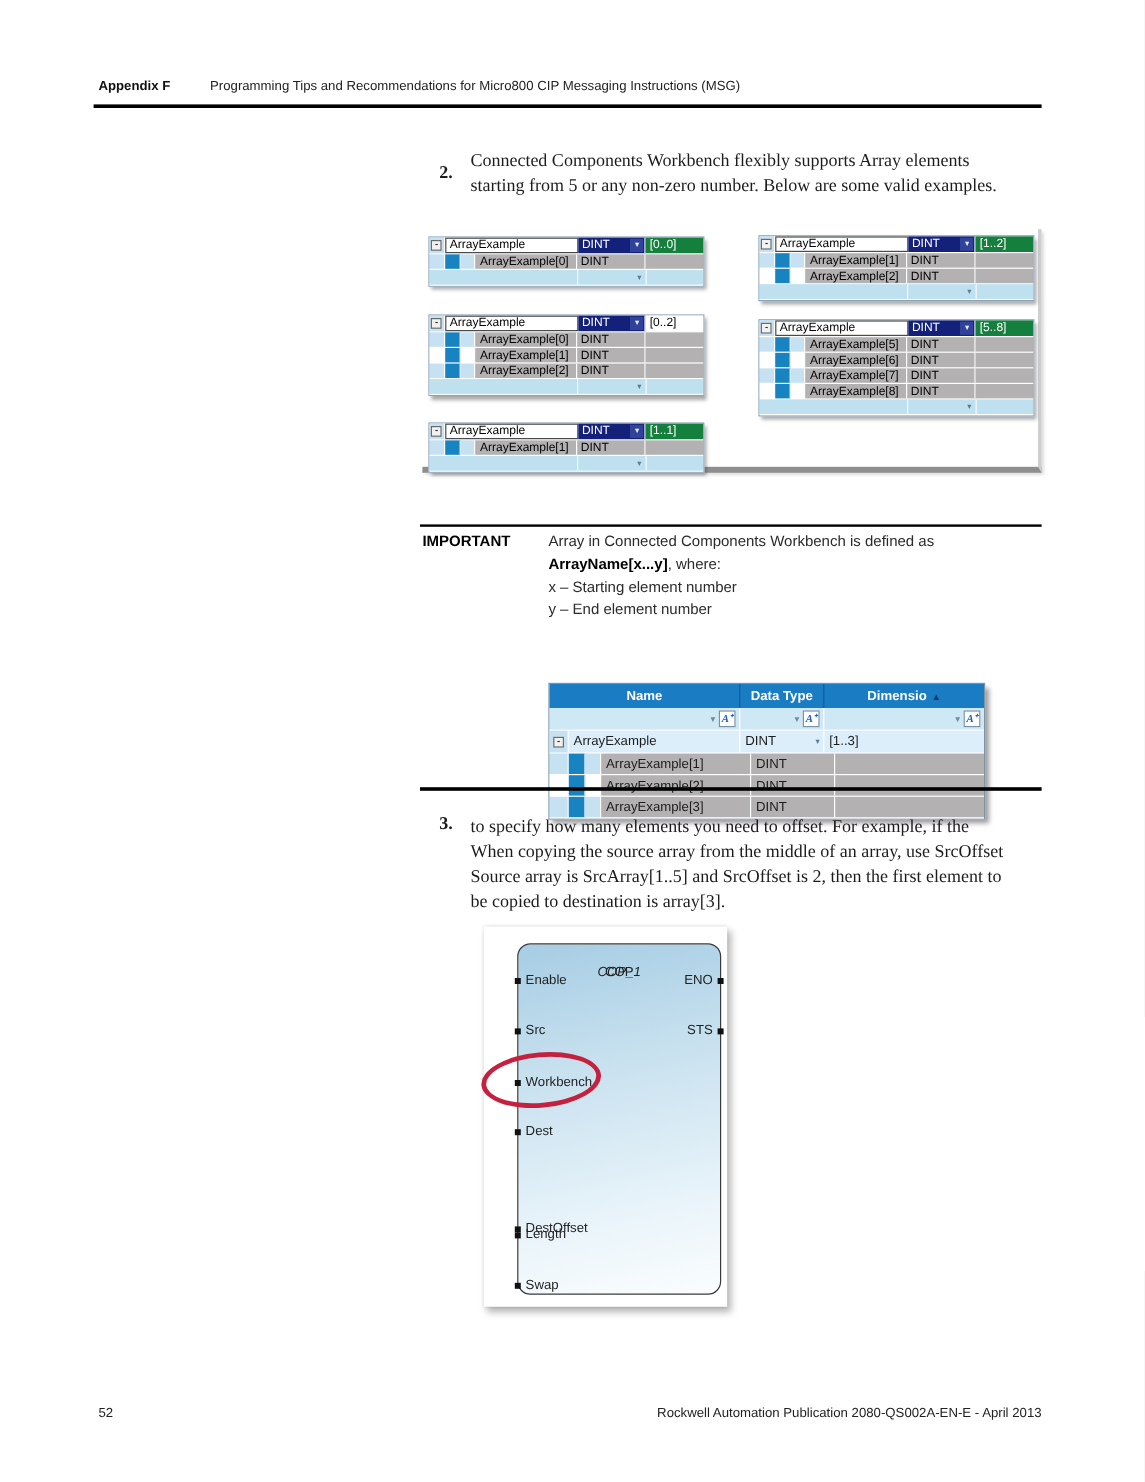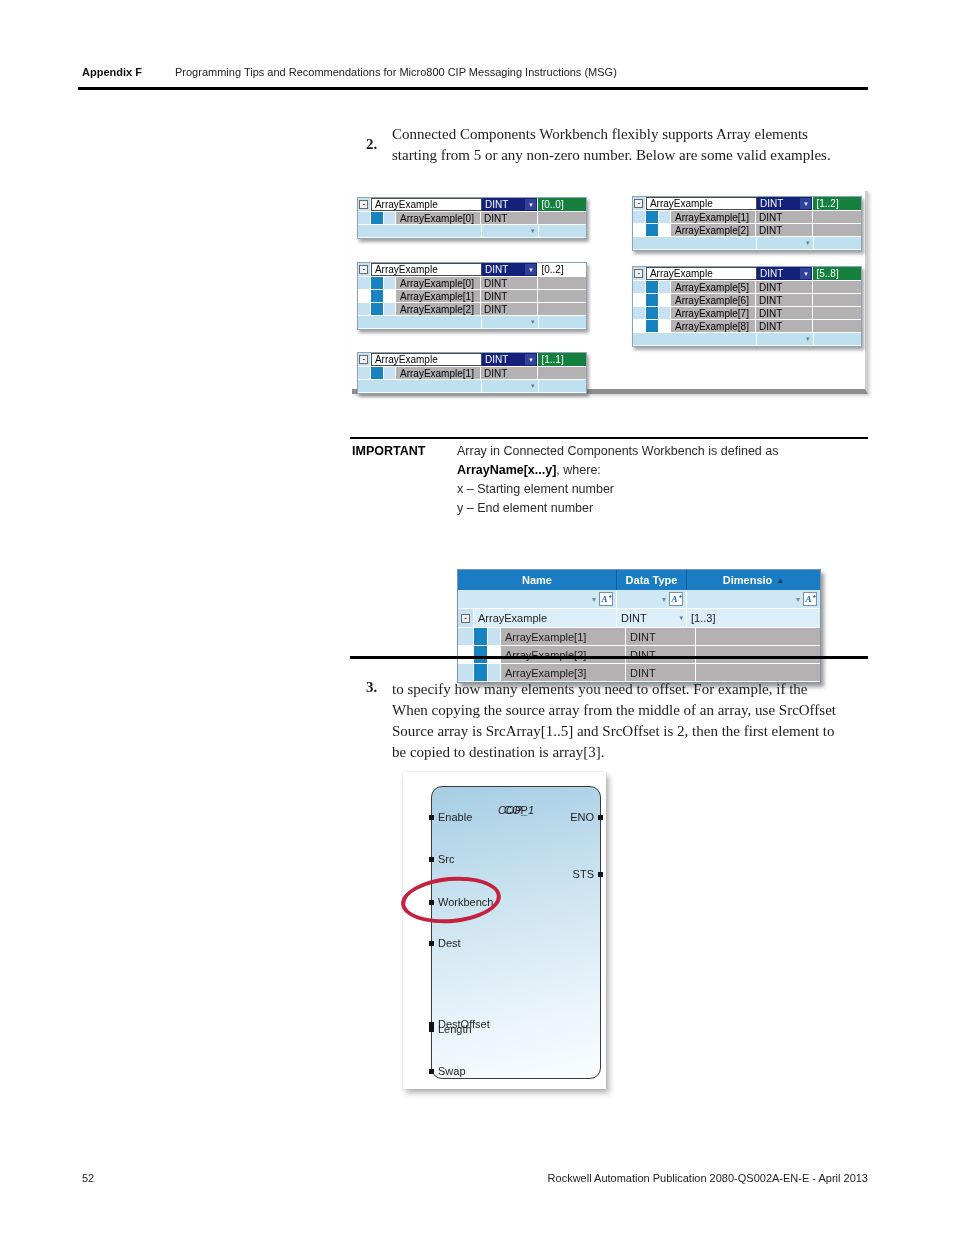--- a/index.html
+++ b/index.html
@@ -474,21 +474,21 @@
         </div>
       <div class="pin pin-l" style="top:278px;justify-content:flex-end;">
           <span class="pin-dot"></span>
           <span>Swap</span>
         </div>
 
       <div class="pin pin-r" style="top:24px;">
           <span class="pin-dot"></span>
           <span>ENO</span>
         </div>
-      <div class="pin pin-r" style="top:81px;">
+      <div class="pin pin-r" style="top:66px;">
           <span class="pin-dot"></span>
           <span>STS</span>
         </div>
     </div>
     <div class="cop-ellipse"></div>
   </div>
 
   <div class="abs ftr-page">52</div>
   <div class="abs ftr-pub">Rockwell Automation Publication 2080-QS002A-EN-E - April 2013</div>
 

